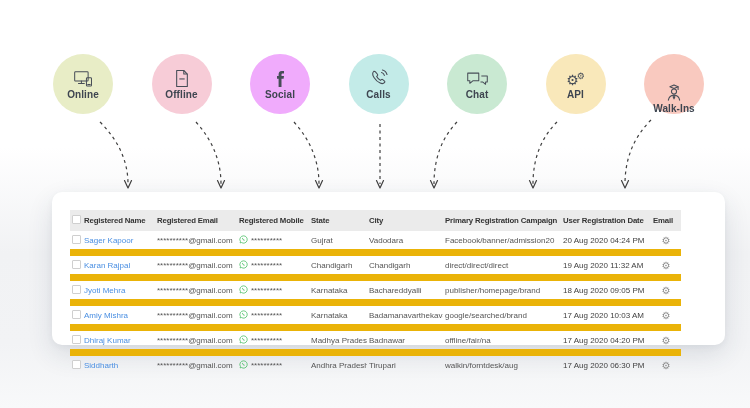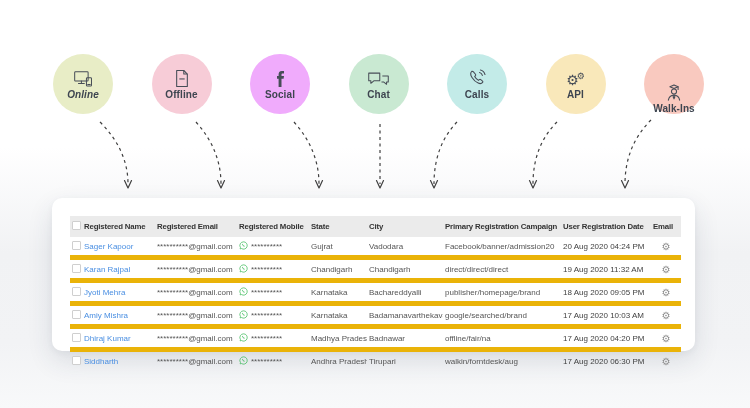--- a/index.html
+++ b/index.html
@@ -14,41 +14,41 @@
   .ch-icon{height:20px;display:flex;align-items:flex-end;justify-content:center;color:#474d57;}
   .ch-icon svg{display:block;}
   .ch-label{font-size:10px;font-weight:700;color:#3e4550;letter-spacing:.1px;}
   .gear-glyphs{line-height:1;color:#474d57;}
   
   .arrows{position:absolute;left:0;top:0;pointer-events:none;}
   .arrows path{fill:none;stroke:#3f3f3f;stroke-width:1.2;}
   .arrows .dash{stroke-dasharray:3 3.5;}
   .arrows .head{stroke-linecap:round;stroke-linejoin:round;}
   
-  .card{position:absolute;left:52px;top:198px;width:643px;height:153px;background:#fff;border-radius:10px;
-        box-shadow:0 10px 26px rgba(40,55,80,.12),0 2px 6px rgba(40,55,80,.05);}
+  .card{position:absolute;left:52px;top:192px;width:643px;height:153px;background:#fff;border-radius:10px;
+        box-shadow:0 10px 26px rgba(40,55,80,.12),0 2px 6px rgba(40,55,80,.05);padding-left:30px;}
   table{position:absolute;left:18px;top:18px;width:611px;border-collapse:collapse;table-layout:fixed;}
   col.c-check{width:12px}col.c-name{width:73px}col.c-email{width:82px}col.c-mobile{width:72px}
   col.c-state{width:58px}col.c-city{width:76px}col.c-camp{width:118px}col.c-date{width:90px}col.c-act{width:30px}
   thead th{background:#ebebeb;font-weight:700;color:#333;text-align:left;padding:0 2px;height:21px;
            font-size:7.8px;letter-spacing:-.15px;white-space:nowrap;overflow:visible;}
-  tbody td{height:18px;padding:0 2px;color:#555;font-size:8px;border-top:5px solid #eab308;
+  tbody td{height:18px;padding:0 2px;color:#555;font-size:8px;border-top:7px solid #eab308;
            white-space:nowrap;overflow:hidden;}
   tbody tr:first-child td{border-top:none;}
   .cell-name{color:#4a8fe2;cursor:pointer;}
   .cell-date{color:#3f3f3f;}
   .checkbox{width:7px;height:7px;border:1px solid #cfcfcf;border-radius:1px;background:#fff;display:inline-block;cursor:pointer;}
   .wa{margin-right:3px;vertical-align:-1px;}
   .gear-btn{color:#8d8d8d;font-size:10px;text-align:center !important;cursor:pointer;overflow:visible;}
 </style>
 </head>
 <body>
 
 <div class="channels">
-    <div class="channel" style="background: rgb(232, 237, 198); font-style: italic;">
+    <div class="channel" style="background: rgb(232, 237, 198);">
     <div class="ch-icon">
         <svg width="21" height="19" viewBox="0 0 25 22" fill="none" stroke="currentColor" stroke-width="1.2" stroke-linecap="round" stroke-linejoin="round">
     <rect x="2" y="3" width="16" height="11" rx="1"></rect>
           <path d="M10 14v3M6.5 17h7"></path>
     <rect x="16" y="10" width="6" height="10" rx="1"></rect>
           <path d="M17.5 18h3"></path>
   </svg>
       </div>
     <div class="ch-label">Online</div>
   </div>
@@ -63,38 +63,38 @@
     <div class="ch-label">Offline</div>
   </div>
     <div class="channel" style="background: #f0abfc;">
     <div class="ch-icon">
         <svg width="10" height="18" viewBox="0 0 10 18">
     <path fill="currentColor" d="M6.5 6V4.5c0-.7.5-.9 1-.9H9V1H6.8C4.4 1 3.6 2.8 3.6 4.3V6H2v2.7h1.6V17h2.9V8.7h2.1L9 6z"></path>
   </svg>
       </div>
     <div class="ch-label">Social</div>
   </div>
-    <div class="channel" style="background: rgb(201, 233, 210);">
-    <div class="ch-icon">
-        <svg width="23" height="17" viewBox="0 0 27 20" fill="none" stroke="currentColor" stroke-width="1.2" stroke-linejoin="round">
-    <path d="M2 2.5h13v9H8l-3.5 3v-3H2z"></path>
-          <path d="M18 6h7v7h-2v2.7L19.8 13H17"></path>
-  </svg>
-      </div>
-    <div class="ch-label">Chat</div>
-  </div>
     <div class="channel" style="background: rgb(195, 235, 232);">
     <div class="ch-icon">
         <svg width="20" height="20" viewBox="0 0 22 22" fill="none" stroke="currentColor" stroke-width="1.2" stroke-linecap="round" stroke-linejoin="round">
     <path d="M5.5 3.5c-1.8 1.5-1.9 4 0 7 1.7 2.7 4.2 5 6.8 6.1 2 .9 3.8.6 4.9-.8.4-.5.3-1-.1-1.4l-2-1.6c-.5-.4-1-.4-1.5 0l-1 .8c-1.6-.9-3.3-2.6-4.2-4.2l.9-1c.4-.5.4-1 0-1.5L7.1 4.2c-.5-.5-1.1-.6-1.6-.7z"></path>
     <path d="M13.8 5c1.5.4 2.7 1.6 3.1 3.1"></path>
           <path d="M14.8 2.2c2.5.6 4.4 2.5 5 5"></path>
   </svg>
       </div>
     <div class="ch-label">Calls</div>
+  </div>
+    <div class="channel" style="background: rgb(201, 233, 210);">
+    <div class="ch-icon">
+        <svg width="23" height="17" viewBox="0 0 27 20" fill="none" stroke="currentColor" stroke-width="1.2" stroke-linejoin="round">
+    <path d="M2 2.5h13v9H8l-3.5 3v-3H2z"></path>
+          <path d="M18 6h7v7h-2v2.7L19.8 13H17"></path>
+  </svg>
+      </div>
+    <div class="ch-label">Chat</div>
   </div>
     <div class="channel" style="background: rgb(249, 232, 186);">
     <div class="ch-icon">
         <span class="gear-glyphs"><span style="font-size:14px;">⚙</span><span style="font-size:9px;vertical-align:6px;margin-left:-2px;">⚙</span></span>
       </div>
     <div class="ch-label">API</div>
   </div>
     <div class="channel" style="background: rgb(249, 201, 191); justify-content: flex-end;">
     <div class="ch-icon">
         <svg width="20" height="20" viewBox="0 0 22 22" fill="none" stroke="currentColor" stroke-width="1.2" stroke-linecap="round" stroke-linejoin="round">

